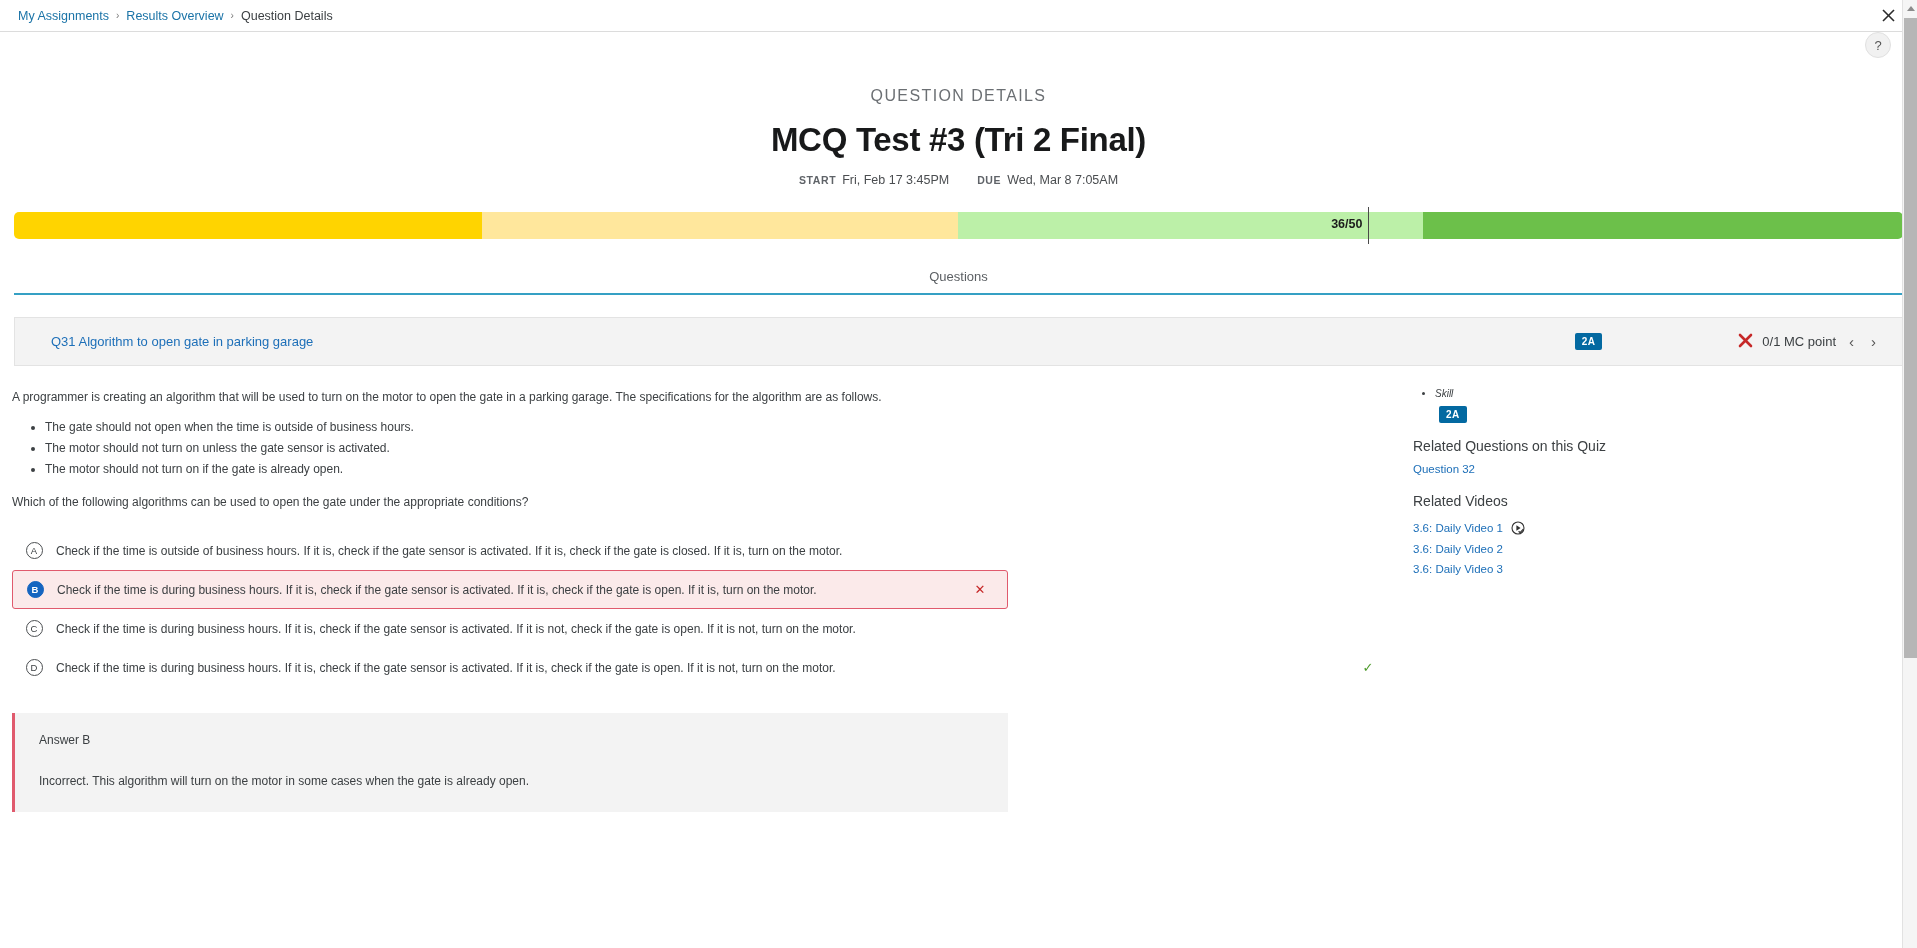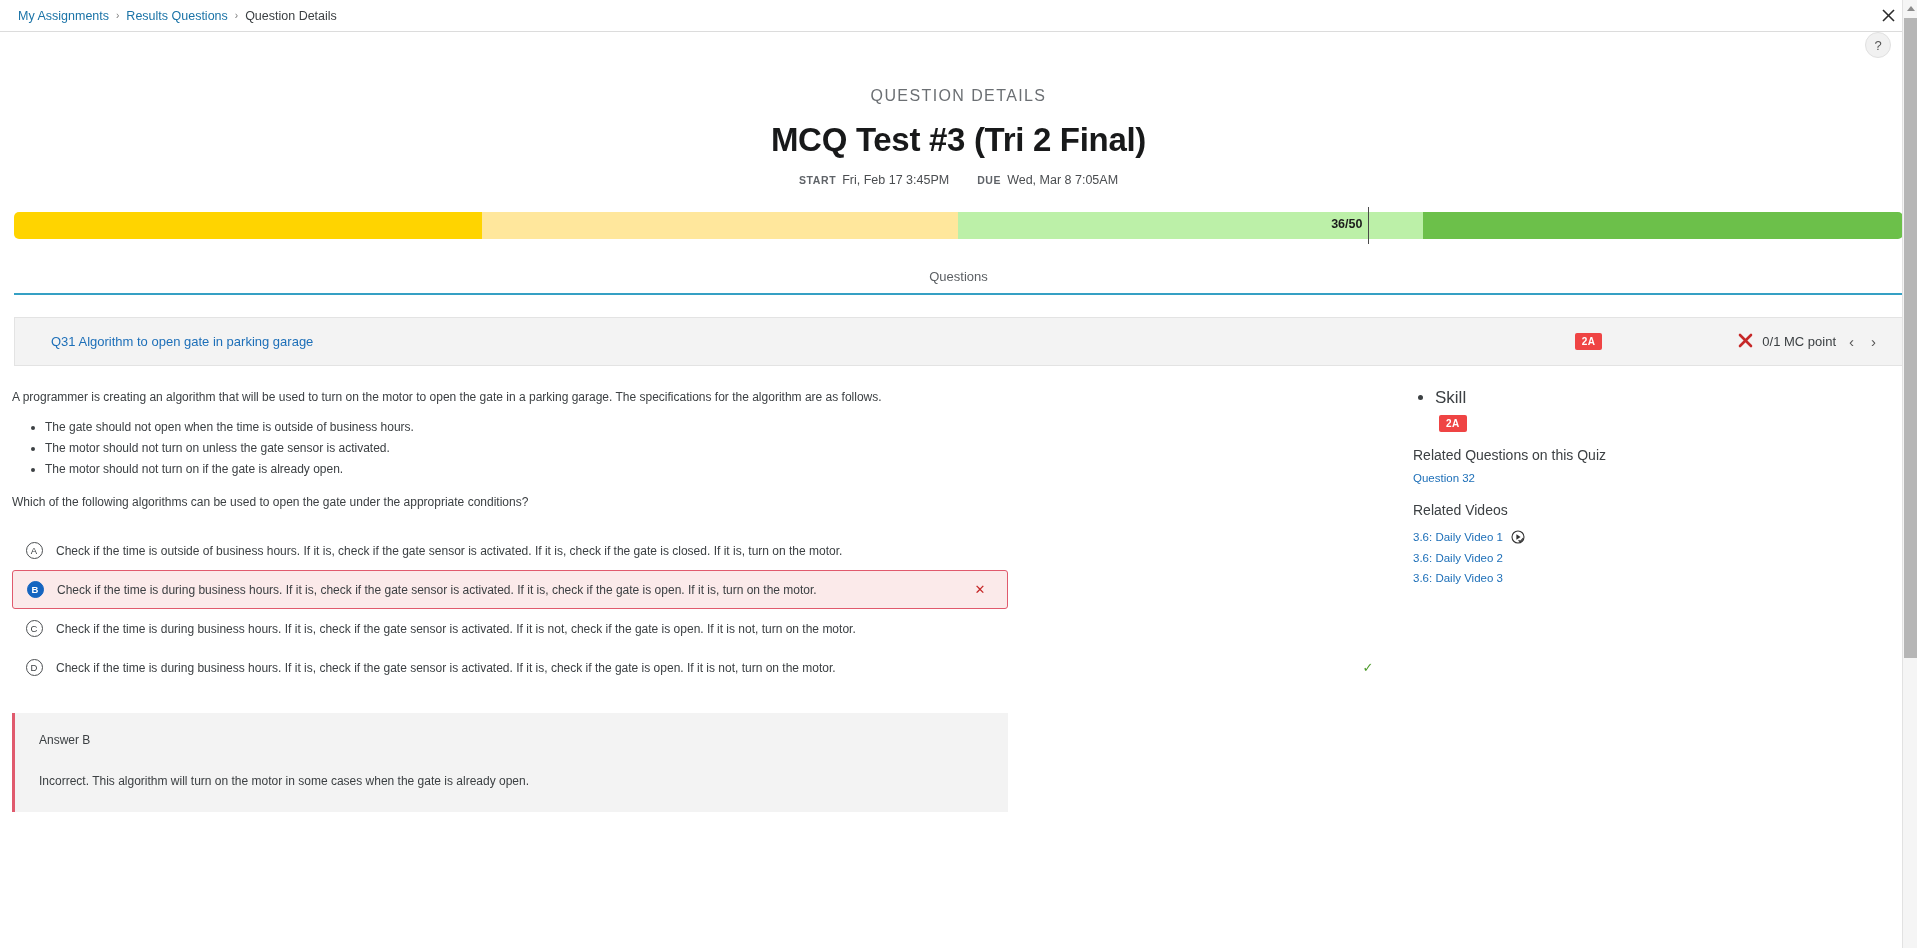--- a/index.html
+++ b/index.html
@@ -113,21 +113,21 @@
     margin: 22px 14px 0 14px;
     background: #f3f3f3; border: 1px solid #e3e3e3;
     height: 49px; display: flex; align-items: center;
     padding: 0 22px 0 36px;
     gap: 16px;
   }
   .qhead-title {
     color: #1d6fb8; font-size: 13px; cursor: pointer; flex: 1 1 auto;
   }
   .skill-badge {
-    background: #ef4444; color: #fff; font-size: 10px; font-weight: bold;
+    background: #0369a1; color: #fff; font-size: 10px; font-weight: bold;
     padding: 3px 7px; border-radius: 2px; letter-spacing: .4px;
     margin-right: 120px;
   }
   .qhead-right { display: flex; align-items: center; gap: 9px; }
   .mark-x { color: #c62828; font-size: 16px; font-weight: bold; line-height: 1; }
   .pointtxt { font-size: 13px; color: #3c4043; }
   .navarrow {
     font-size: 15px; color: #555; cursor: pointer; padding: 0 4px; user-select: none;
   }
 
@@ -171,38 +171,38 @@
   .rationale {
     margin-top: 26px; width: 996px; background: #f3f3f3;
     border-left: 3px solid #e05a6d; padding: 20px 24px 24px 24px;
   }
   .rationale-title { font-size: 12px; color: #3c4043; }
   .rationale-body { font-size: 12px; color: #3c4043; margin-top: 27px; }
 
   
   .side-h { font-size: 14px; color: #3c4043; margin-bottom: 9px; }
   .side-ul { margin: 0 0 2px 0; padding-left: 22px; }
-  .side-ul li { font-size: 17px; color: #3c4043; }
+  .side-ul li { font-size: 10px; color: #3c4043; font-style: italic; }
   .side-badge-row { padding-left: 26px; margin-top: 5px; margin-bottom: 16px; }
   .side-link {
     color: #1d6fb8; font-size: 11.5px; cursor: pointer;
     display: block; margin-bottom: 18px;
   }
   .side-h2 { font-size: 14px; color: #3c4043; margin: 0 0 12px 0; }
   .video-row { display: flex; align-items: center; gap: 8px; margin-bottom: 8px; }
   .video-watched-icon { width: 14px; height: 14px; flex: 0 0 14px; }
 </style>
 </head>
 <body>
 
 <div class="topbar">
   <div class="crumbs">
     <span class="crumb-link">My Assignments</span>
     <span class="crumb-sep">›</span>
-    <span class="crumb-link">Results Questions</span>
+    <span class="crumb-link">Results Overview</span>
     <span class="crumb-sep">›</span>
     <span class="crumb-current">Question Details</span>
   </div>
   <div class="close-x">
     <svg width="13" height="13" viewBox="0 0 13 13" aria-hidden="true">
       <line x1="1" y1="1" x2="12" y2="12" stroke="#2b2b2b" stroke-width="1.6"></line>
       <line x1="12" y1="1" x2="1" y2="12" stroke="#2b2b2b" stroke-width="1.6"></line>
     </svg>
   </div>
 </div>

